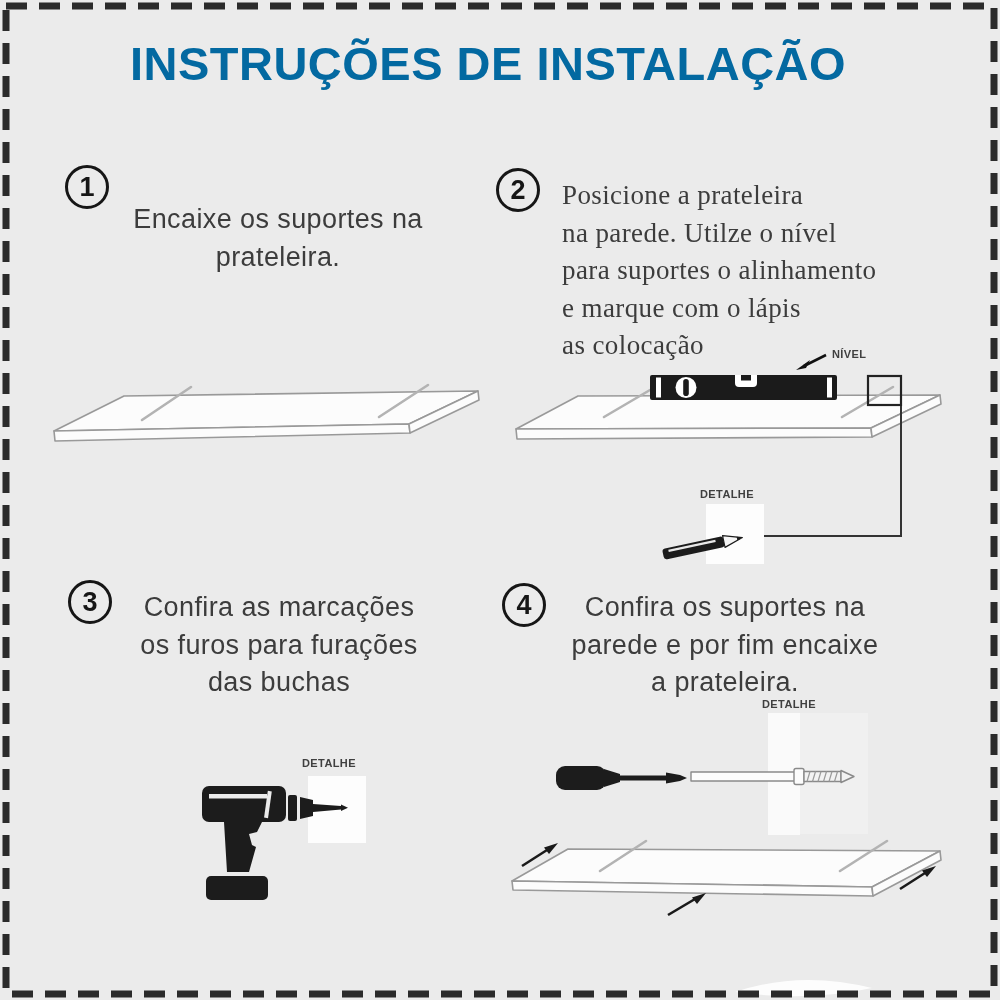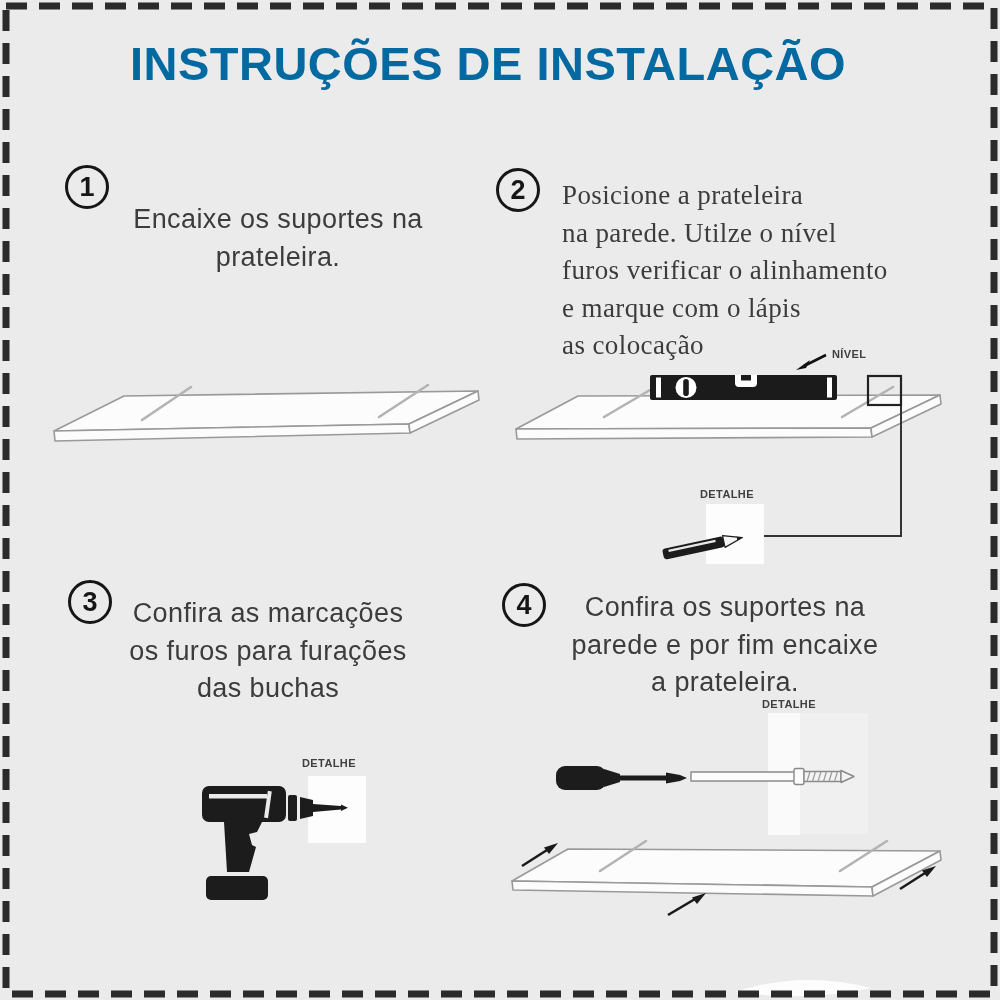--- a/index.html
+++ b/index.html
@@ -171,27 +171,27 @@
 <div class="abs txt-layer step-circle" style="left:65px;top:165px;">1</div>
 <div class="abs txt-layer step-text center" style="left:88px;top:177px;width:380px;margin-top:24px;">
   <div>Encaixe os suportes na</div>
   <div>prateleira.</div>
 </div>
 
 <div class="abs txt-layer step-circle" style="left:496px;top:168px;">2</div>
 <div class="abs txt-layer step-text" style="left:562px;top:177px;width:430px;font-family:Liberation Serif, serif;">
   <div>Posicione a prateleira</div>
   <div>na parede. Utilze o nível</div>
-  <div>furos verificar o alinhamento</div>
+  <div>para suportes o alinhamento</div>
   <div>e marque com o lápis</div>
   <div>as colocação</div>
 </div>
 
 <div class="abs txt-layer step-circle" style="left:68px;top:580px;">3</div>
-<div class="abs txt-layer step-text center" style="left:78px;top:589px;width:380px;margin-top:6px;">
+<div class="abs txt-layer step-text center" style="left:89px;top:589px;width:380px;">
   <div>Confira as marcações</div>
   <div>os furos para furações</div>
   <div>das buchas</div>
 </div>
 
 <div class="abs txt-layer step-circle" style="left:502px;top:583px;">4</div>
 <div class="abs txt-layer step-text center" style="left:515px;top:589px;width:420px;">
   <div>Confira os suportes na</div>
   <div>parede e por fim encaixe</div>
   <div>a prateleira.</div>

